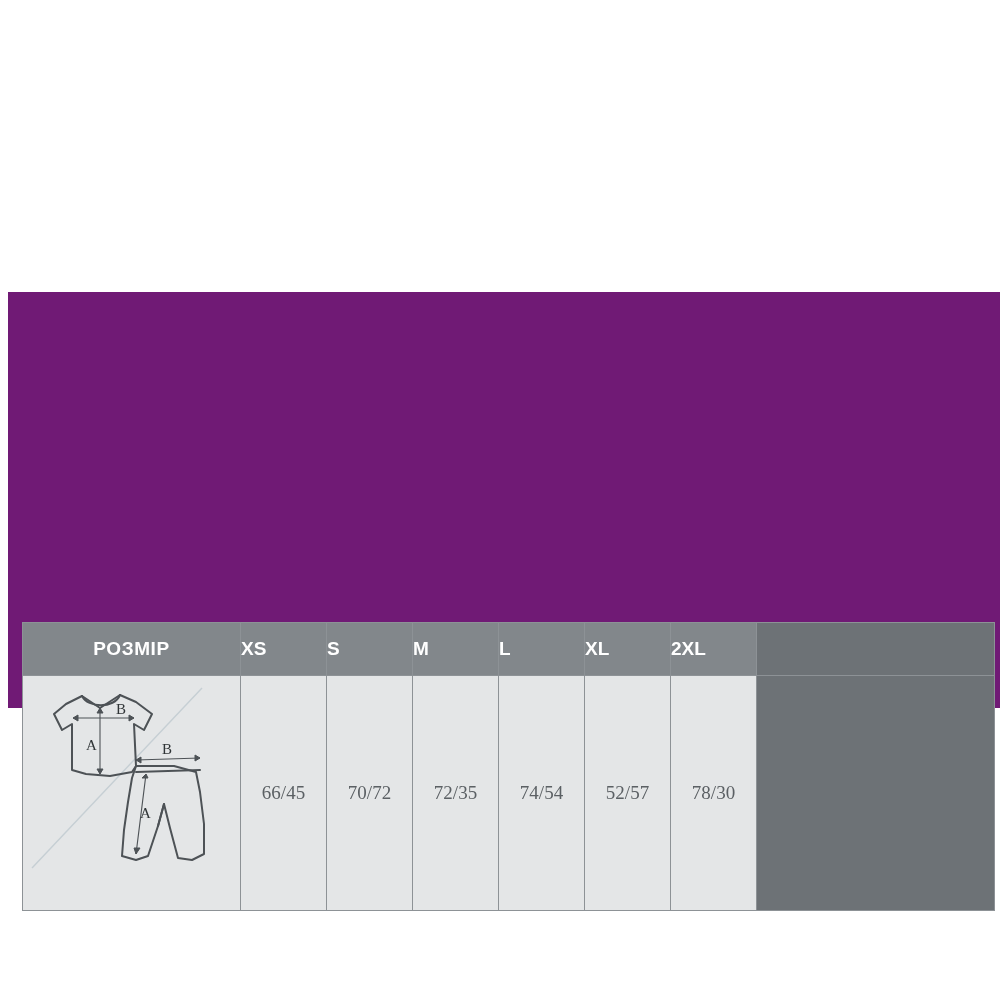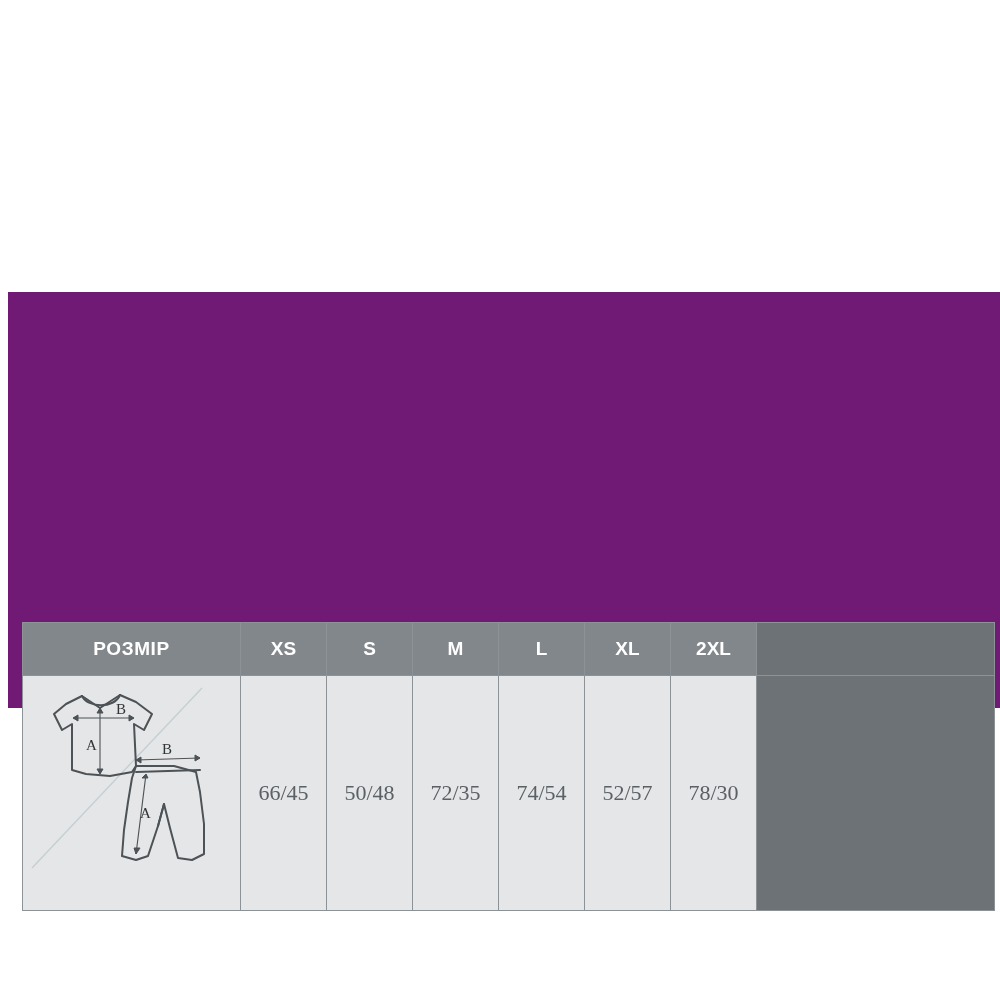--- a/index.html
+++ b/index.html
@@ -56,41 +56,41 @@
     letter-spacing: .6px;
     text-align: center;
     height: 53px;
     vertical-align: middle;
   }
   .hdr-size {
     background: #82878b;
     color: #ffffff;
     font-size: 19px;
     font-weight: bold;
-    text-align: center;
+    text-align: left;
     height: 53px;
     vertical-align: middle;
   }
   .hdr-blank {
     background: #6d7276;
     border: 1px solid #8d9296;
   }
 
   
   .body-row td {
     background: #e4e6e7;
     height: 235px;
     vertical-align: middle;
   }
   .body-row td.blank-cell {
     background: #6d7276;
   }
   .val {
     color: #5b6064;
-    font-size: 22px;
+    font-size: 19px;
     text-align: center;
     font-family: "Liberation Serif", serif;
   }
 
   .icon-cell {
     position: relative;
     padding: 0;
   }
   .icon-cell svg {
     display: block;
@@ -175,21 +175,21 @@
               <path d="M112 82 l5 -3 v6 z"></path>
               <path d="M176 80 l-5 -3 v6 z"></path>
               <path d="M122 96 l-4 4 h6 z"></path>
               <path d="M112 176 l-2 -6 h6 z"></path>
             </g>
             <text x="138" y="76" font-family="Liberation Serif, serif" font-size="15" fill="#2f3436">B</text>
             <text x="116" y="140" font-family="Liberation Serif, serif" font-size="15" fill="#2f3436">A</text>
           </svg>
         </td>
         <td class="val">66/45</td>
-        <td class="val">50/48</td>
+        <td class="val">70/72</td>
         <td class="val">72/35</td>
         <td class="val">74/54</td>
         <td class="val">52/57</td>
         <td class="val">78/30</td>
         <td class="blank-cell"></td>
       </tr>
     </tbody>
       </table>
   </div>
 

